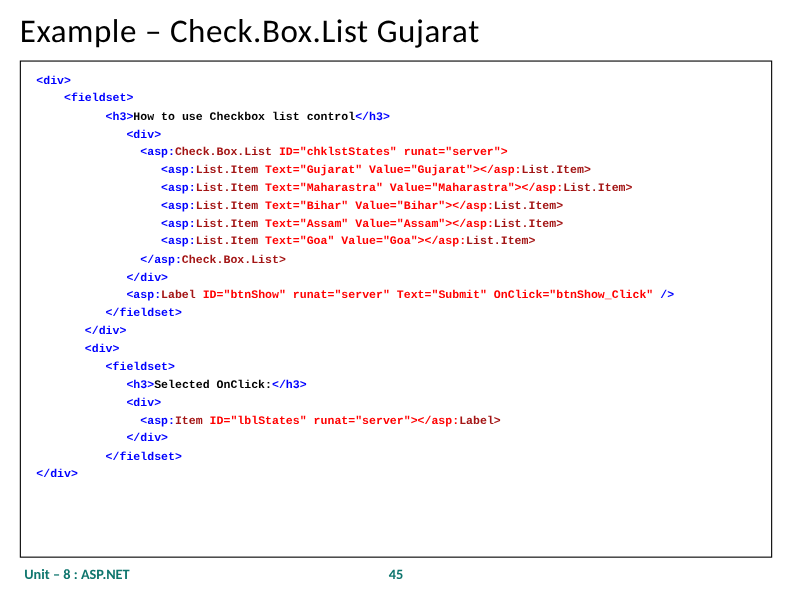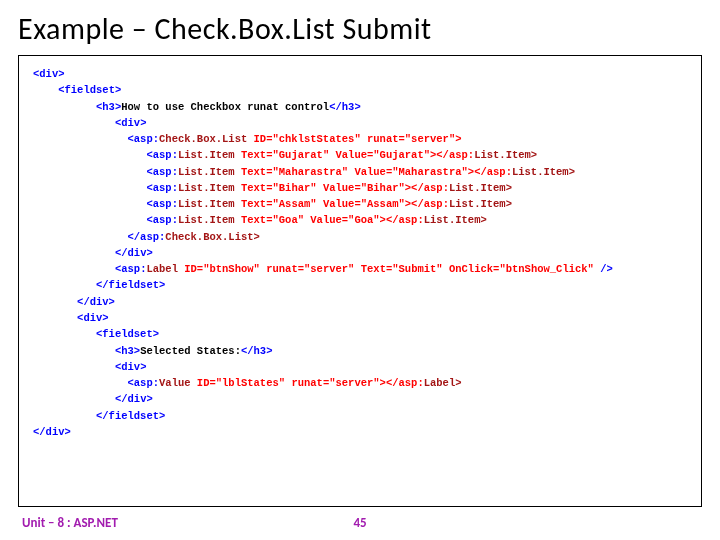--- a/index.html
+++ b/index.html
@@ -43,56 +43,56 @@
   .t-blue   { color: #0000ff; text-align: center; }
   .t-maroon { color: #a31515; }
   .t-red    { color: #ff0000; }
   .footer {
     display: flex;
     justify-content: space-between;
     align-items: flex-end;
     padding: 8px 4px 10px 4px;
     font-size: 13px;
     font-weight: bold;
-    color: #a21caf;
+    color: #0f766e;
   }
   .footer .center {
     position: absolute;
     left: 50%;
     transform: translateX(-50%);
   }
 </style>
 </head>
 <body>
 
 <div class="slide">
 
-  <div class="title">Example – Check.Box.List Submit</div>
+  <div class="title">Example – Check.Box.List Gujarat</div>
 
   <div class="code-box">
 <pre><span class="t-blue">&lt;div&gt;</span>
     <span class="t-blue">&lt;fieldset&gt;</span>
-          <span class="t-blue">&lt;h3&gt;</span><span>How to use Checkbox runat control</span><span class="t-blue">&lt;/h3&gt;</span>
+          <span class="t-blue">&lt;h3&gt;</span><span>How to use Checkbox list control</span><span class="t-blue">&lt;/h3&gt;</span>
              <span class="t-blue">&lt;div&gt;</span>
                <span class="t-blue">&lt;asp:</span><span class="t-maroon">Check.Box.List</span> <span class="t-red">ID="chklstStates"</span> <span class="t-red">runat="server"&gt;</span>
                   <span class="t-blue">&lt;asp:</span><span class="t-maroon">List.Item</span> <span class="t-red">Text="Gujarat"</span> <span class="t-red">Value="Gujarat"&gt;&lt;/asp:</span><span class="t-maroon">List.Item&gt;</span>
                   <span class="t-blue">&lt;asp:</span><span class="t-maroon">List.Item</span> <span class="t-red">Text="Maharastra"</span> <span class="t-red">Value="Maharastra"&gt;&lt;/asp:</span><span class="t-maroon">List.Item&gt;</span>
                   <span class="t-blue">&lt;asp:</span><span class="t-maroon">List.Item</span> <span class="t-red">Text="Bihar"</span> <span class="t-red">Value="Bihar"&gt;&lt;/asp:</span><span class="t-maroon">List.Item&gt;</span>
                   <span class="t-blue">&lt;asp:</span><span class="t-maroon">List.Item</span> <span class="t-red">Text="Assam"</span> <span class="t-red">Value="Assam"&gt;&lt;/asp:</span><span class="t-maroon">List.Item&gt;</span>
                   <span class="t-blue">&lt;asp:</span><span class="t-maroon">List.Item</span> <span class="t-red">Text="Goa"</span> <span class="t-red">Value="Goa"&gt;&lt;/asp:</span><span class="t-maroon">List.Item&gt;</span>
                <span class="t-blue">&lt;/asp:</span><span class="t-maroon">Check.Box.List&gt;</span>
              <span class="t-blue">&lt;/div&gt;</span>
              <span class="t-blue">&lt;asp:</span><span class="t-maroon">Label</span> <span class="t-red">ID="btnShow"</span> <span class="t-red">runat="server"</span> <span class="t-red">Text="Submit"</span> <span class="t-red">OnClick="btnShow_Click"</span> <span class="t-blue">/&gt;</span>
           <span class="t-blue">&lt;/fieldset&gt;</span>
        <span class="t-blue">&lt;/div&gt;</span>
        <span class="t-blue">&lt;div&gt;</span>
           <span class="t-blue">&lt;fieldset&gt;</span>
-             <span class="t-blue">&lt;h3&gt;</span><span>Selected States:</span><span class="t-blue">&lt;/h3&gt;</span>
+             <span class="t-blue">&lt;h3&gt;</span><span>Selected OnClick:</span><span class="t-blue">&lt;/h3&gt;</span>
              <span class="t-blue">&lt;div&gt;</span>
-               <span class="t-blue">&lt;asp:</span><span class="t-maroon">Value</span> <span class="t-red">ID="lblStates"</span> <span class="t-red">runat="server"&gt;&lt;/asp:</span><span class="t-maroon">Label&gt;</span>
+               <span class="t-blue">&lt;asp:</span><span class="t-maroon">Item</span> <span class="t-red">ID="lblStates"</span> <span class="t-red">runat="server"&gt;&lt;/asp:</span><span class="t-maroon">Label&gt;</span>
              <span class="t-blue">&lt;/div&gt;</span>
           <span class="t-blue">&lt;/fieldset&gt;</span>
 <span class="t-blue">&lt;/div&gt;</span></pre>
   </div>
 
   <div class="footer">
     <span>Unit – 8 : ASP.NET</span>
     <span class="center">45</span>
   </div>
 

